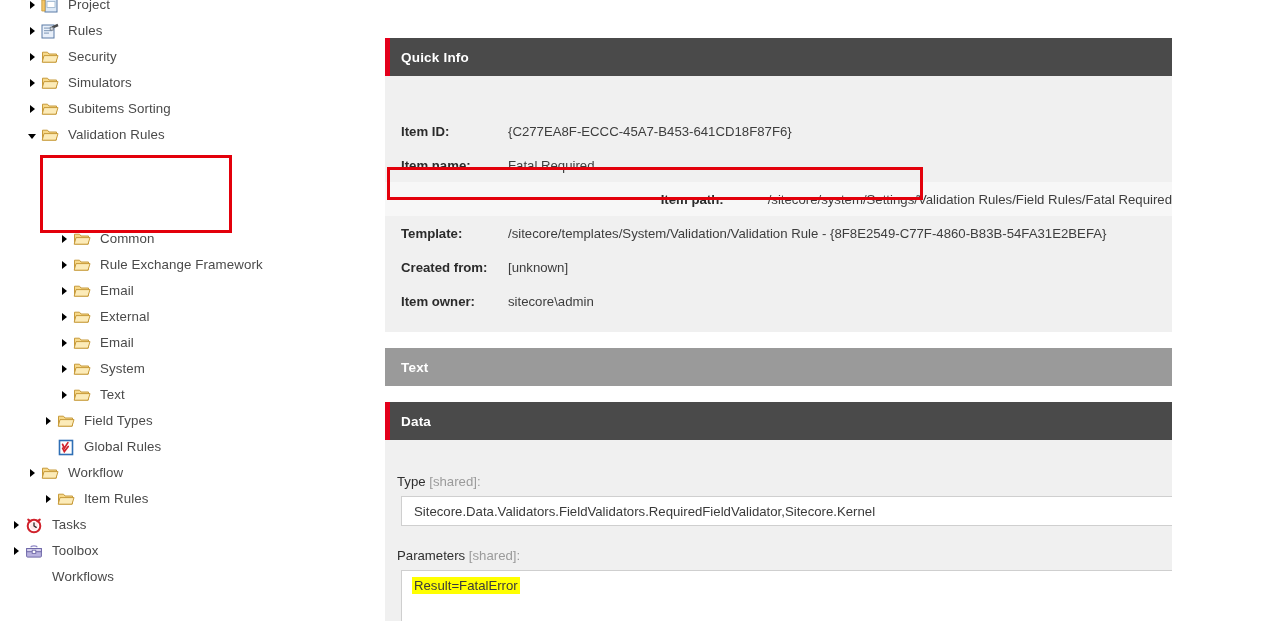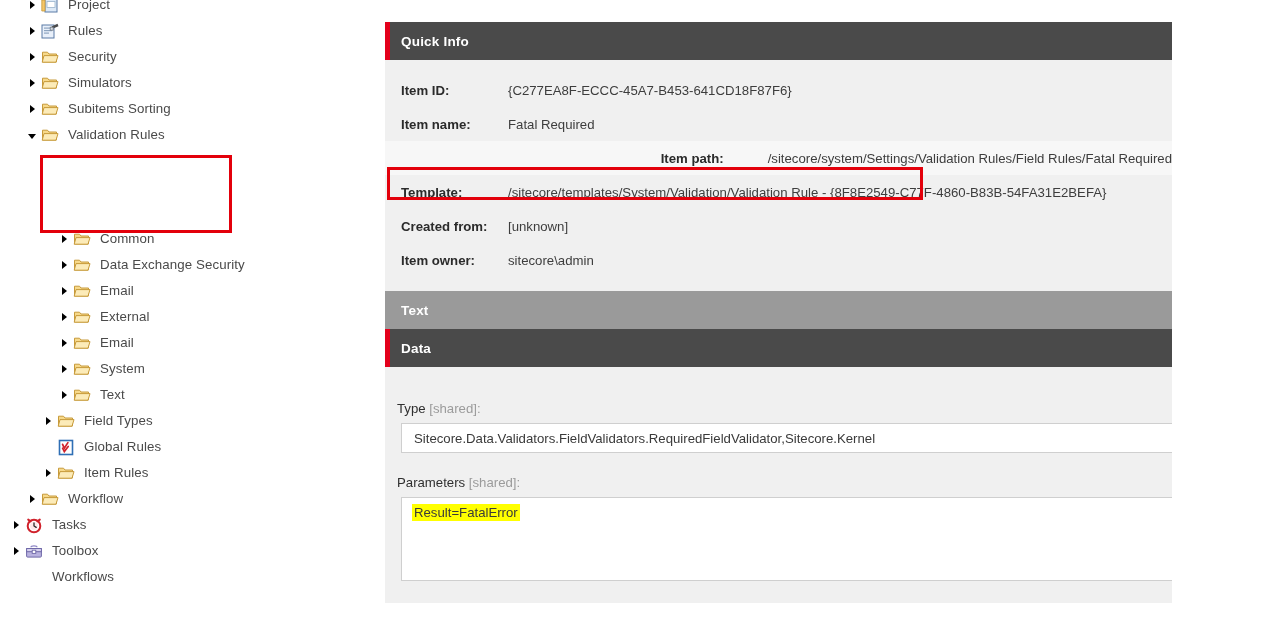--- a/index.html
+++ b/index.html
@@ -113,33 +113,34 @@
   .section-header {
     position: relative;
     height: 38px;
     display: flex;
     align-items: center;
     padding-left: 16px;
     color: #ffffff;
     font-size: 13.5px;
     font-weight: bold;
     letter-spacing: 0.2px;
+    margin-top: 16px;
   }
   .section-header.dark { background: #4a4a4a; }
   .section-header.gray { background: #9a9a9a; }
   .section-header .accent {
     position: absolute;
     left: 0; top: 0;
     width: 5px; height: 100%;
     background: #e3001b;
   }
 
   .qi-body {
     background: #f0f0f0;
-    padding: 13px 0 14px 0;
+    padding: 38px 0 14px 0;
   }
   .qi-row {
     display: flex;
     align-items: center;
     height: 34px;
     padding-left: 16px;
     font-size: 13.2px;
     position: relative;
   }
   .qi-label {
@@ -371,21 +372,21 @@
           <span class="tree-indent" style="width: 56px;"></span>
           <span class="expander">
             <i class="arrow-right"></i>
           </span>
           <span class="tree-icon">
             <svg width="18" height="16" viewBox="0 0 18 16">
               <path d="M1.5 3.2 L6.5 3.2 L8 5 L15.5 5 L15.5 13 L1.5 13 Z" fill="#f7d98a" stroke="#c79a3a" stroke-width="1"></path>
               <path d="M3 6.6 L17 6.6 L15 13.2 L1.2 13.2 Z" fill="#fcebb8" stroke="#c79a3a" stroke-width="1"></path>
             </svg>
           </span>
-          <span class="tree-label">Data Exchange Security</span>
+          <span class="tree-label">Rule Exchange Framework</span>
         </div>
         <div class="tree-row">
           <span class="tree-indent" style="width: 56px;"></span>
           <span class="expander">
             <i class="arrow-right"></i>
           </span>
           <span class="tree-icon">
             <svg width="18" height="16" viewBox="0 0 18 16">
               <path d="M1.5 3.2 L6.5 3.2 L8 5 L15.5 5 L15.5 13 L1.5 13 Z" fill="#f7d98a" stroke="#c79a3a" stroke-width="1"></path>
               <path d="M3 6.6 L17 6.6 L15 13.2 L1.2 13.2 Z" fill="#fcebb8" stroke="#c79a3a" stroke-width="1"></path>
@@ -465,44 +466,44 @@
             <svg width="16" height="17" viewBox="0 0 16 17">
               <rect x="1.5" y="1.5" width="13" height="14" fill="#ffffff" stroke="#2f6fb5" stroke-width="1.6"></rect>
               <rect x="3.5" y="3.5" width="9" height="10" fill="#fdfdfd"></rect>
               <path d="M4.6 5.4 L6.3 9.2 L9.9 3.6" stroke="#d0212b" stroke-width="1.7" fill="none" stroke-linecap="round"></path>
               <path d="M4.6 9.2 L6.3 12.6 L10.2 7.4" stroke="#d0212b" stroke-width="1.7" fill="none" stroke-linecap="round"></path>
             </svg>
           </span>
           <span class="tree-label">Global Rules</span>
         </div>
         <div class="tree-row">
+          <span class="tree-indent" style="width: 24px;"></span>
+          <span class="expander">
+            <i class="arrow-right"></i>
+          </span>
+          <span class="tree-icon">
+            <svg width="18" height="16" viewBox="0 0 18 16">
+              <path d="M1.5 3.2 L6.5 3.2 L8 5 L15.5 5 L15.5 13 L1.5 13 Z" fill="#f7d98a" stroke="#c79a3a" stroke-width="1"></path>
+              <path d="M3 6.6 L17 6.6 L15 13.2 L1.2 13.2 Z" fill="#fcebb8" stroke="#c79a3a" stroke-width="1"></path>
+            </svg>
+          </span>
+          <span class="tree-label">Workflow</span>
+        </div>
+        <div class="tree-row">
           <span class="tree-indent" style="width: 40px;"></span>
           <span class="expander">
             <i class="arrow-right"></i>
           </span>
           <span class="tree-icon">
             <svg width="18" height="16" viewBox="0 0 18 16">
               <path d="M1.5 3.2 L6.5 3.2 L8 5 L15.5 5 L15.5 13 L1.5 13 Z" fill="#f7d98a" stroke="#c79a3a" stroke-width="1"></path>
               <path d="M3 6.6 L17 6.6 L15 13.2 L1.2 13.2 Z" fill="#fcebb8" stroke="#c79a3a" stroke-width="1"></path>
             </svg>
           </span>
           <span class="tree-label">Item Rules</span>
-        </div>
-        <div class="tree-row">
-          <span class="tree-indent" style="width: 24px;"></span>
-          <span class="expander">
-            <i class="arrow-right"></i>
-          </span>
-          <span class="tree-icon">
-            <svg width="18" height="16" viewBox="0 0 18 16">
-              <path d="M1.5 3.2 L6.5 3.2 L8 5 L15.5 5 L15.5 13 L1.5 13 Z" fill="#f7d98a" stroke="#c79a3a" stroke-width="1"></path>
-              <path d="M3 6.6 L17 6.6 L15 13.2 L1.2 13.2 Z" fill="#fcebb8" stroke="#c79a3a" stroke-width="1"></path>
-            </svg>
-          </span>
-          <span class="tree-label">Workflow</span>
         </div>
         <div class="tree-row">
           <span class="tree-indent" style="width: 8px;"></span>
           <span class="expander">
             <i class="arrow-right"></i>
           </span>
           <span class="tree-icon">
             <svg width="18" height="18" viewBox="0 0 18 18">
               <circle cx="9" cy="10" r="6.3" fill="#ffffff" stroke="#d0212b" stroke-width="2"></circle>
               <circle cx="9" cy="10" r="4" fill="#fde9ea"></circle>

